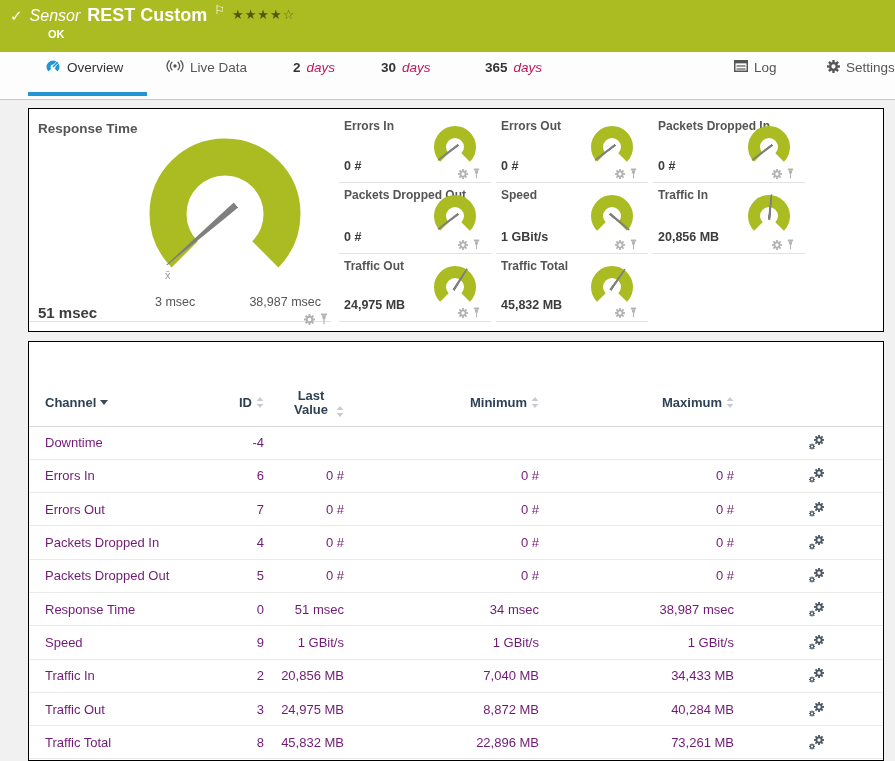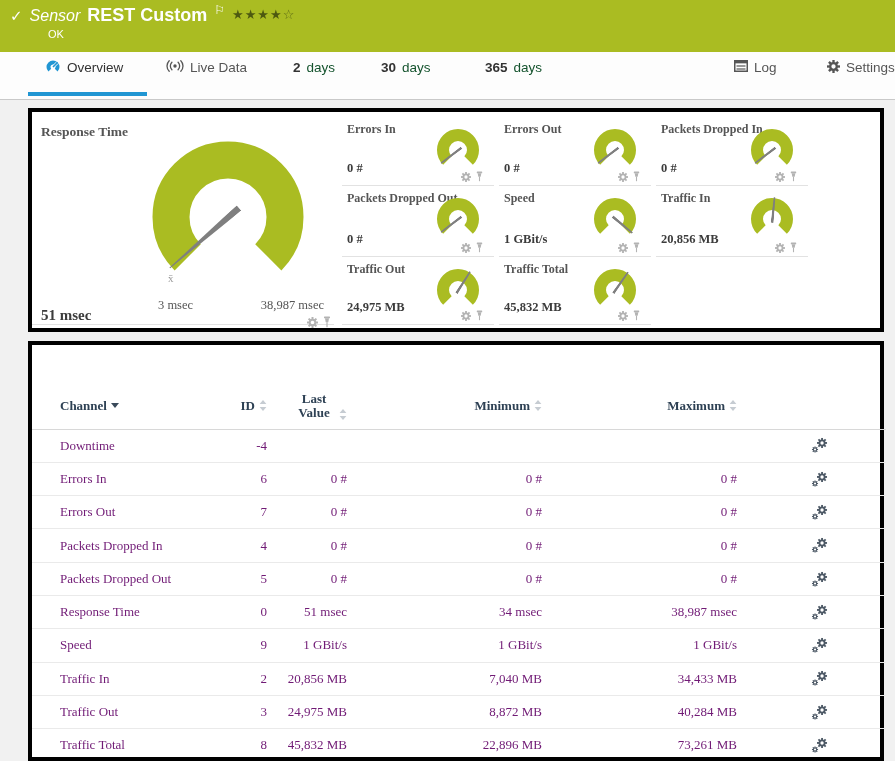--- a/index.html
+++ b/index.html
@@ -9,41 +9,41 @@
 
   
   .green-bar { position:absolute; left:0; top:0; width:895px; height:52px; background:#aabc22; color:#fff; }
   .title-row { position:absolute; left:10px; top:5px; display:flex; align-items:baseline; gap:7px; white-space:nowrap; }
   .chk { font-size:15px; font-weight:bold; }
   .t-prefix { font-style:italic; font-size:16px; font-weight:400; }
   .t-name { font-size:18px; font-weight:bold; }
   .flag { font-size:12px; position:relative; top:-7px; cursor:pointer; }
   .stars { font-size:13px; letter-spacing:1px; color:#4d5910; position:relative; top:-2px; cursor:pointer; }
   .stars .empty { color:#5d6b16; }
-  .ok-badge { position:absolute; left:48px; top:28px; font-size:11px; font-weight:normal; }
+  .ok-badge { position:absolute; left:48px; top:28px; font-size:11px; font-weight:bold; }
 
   
   .tabbar { position:absolute; left:0; top:52px; width:895px; height:48px; background:#fdfdfd; border-bottom:1px solid #c9c9c9; }
   .tab { position:absolute; top:0; height:48px; display:flex; align-items:flex-start; gap:6px; padding-top:8px;
          font-size:13.5px; color:#555; cursor:pointer; white-space:nowrap; }
   .tab svg { flex:none; }
   .tab .num { font-weight:bold; color:#333; }
-  .tab .lbl-light { color:#14532d; }
+  .tab .lbl-light { color:#be185d;font-style:italic; }
   .tab-overview { left:45px; color:#333; font-weight:500; }
   .tab-live { left:166px; }
   .tab-2d { left:293px; }
   .tab-30d { left:381px; }
   .tab-365d { left:485px; }
   .tab-historic { left:587px; }
   .tab-log { left:734px; }
   .tab-settings { left:827px; }
   .active-underline { position:absolute; left:28px; top:40px; width:119px; height:4px; background:#2196d3; }
 
   
-  .panel { position:absolute; left:28px; width:856px; background:#fff; border:4px solid #000000;font-family:Liberation Serif, serif; }
+  .panel { position:absolute; left:28px; width:856px; background:#fff; border:1px solid #000000; }
   .gauges-panel { top:108px; height:224px; }
   .table-panel { top:341px; height:420px; }
 
   
   .rt-section { position:absolute; left:0; top:8px; width:302px; height:205px; border-bottom:1px solid #e2e2e2; }
   .rt-title { position:absolute; left:9px; top:4px; font-size:13.5px; font-weight:600; color:#555; }
   .big-gauge { position:absolute; left:106px; top:12px; width:180px; height:160px; }
   .arc { stroke:#aabc22; fill:none; }
   .needle { position:absolute; background:#7f7f7f; transform-origin:50% 84.78%; }
   .needle-big { left:86.5px; top:7px; width:7px; height:92px;
@@ -65,21 +65,21 @@
   .tile-label { position:absolute; left:5px; top:2px; font-size:12px; font-weight:600; color:#555; white-space:nowrap; }
   .gauge48 { position:absolute; right:12px; top:8px; width:48px; height:44px; }
   .tile-value { position:absolute; left:5px; bottom:9px; font-size:12.5px; font-weight:bold; color:#3c3c3c; }
   .tile-icons { right:10px; bottom:3px; }
 
   
   table { position:absolute; left:0; top:38px; width:854px; border-collapse:collapse; table-layout:fixed; }
   th { height:46px; vertical-align:middle; font-size:13px; font-weight:bold; color:#2e4154;
        border-bottom:1px solid #d8d8d8; cursor:pointer; }
   td { height:33.3px; font-size:13px; color:#701a75; border-bottom:1px solid #eaeaea; white-space:nowrap; }
-  .col-channel { text-align:left; padding-left:28px; }
+  .col-channel { text-align:left; padding-left:16px; }
   .num-r { text-align:right; }
   th .h-flex { display:flex; align-items:center; gap:4px; }
   th .h-right { justify-content:flex-end; }
   .lv-wrap { display:inline-block; width:42px; text-align:center; line-height:14px; }
   .gear-cell { text-align:right; padding-right:58px; color:#4d5966; }
   .gear-cell svg { cursor:pointer; vertical-align:middle; }
 </style>
 </head>
 <body>
 

